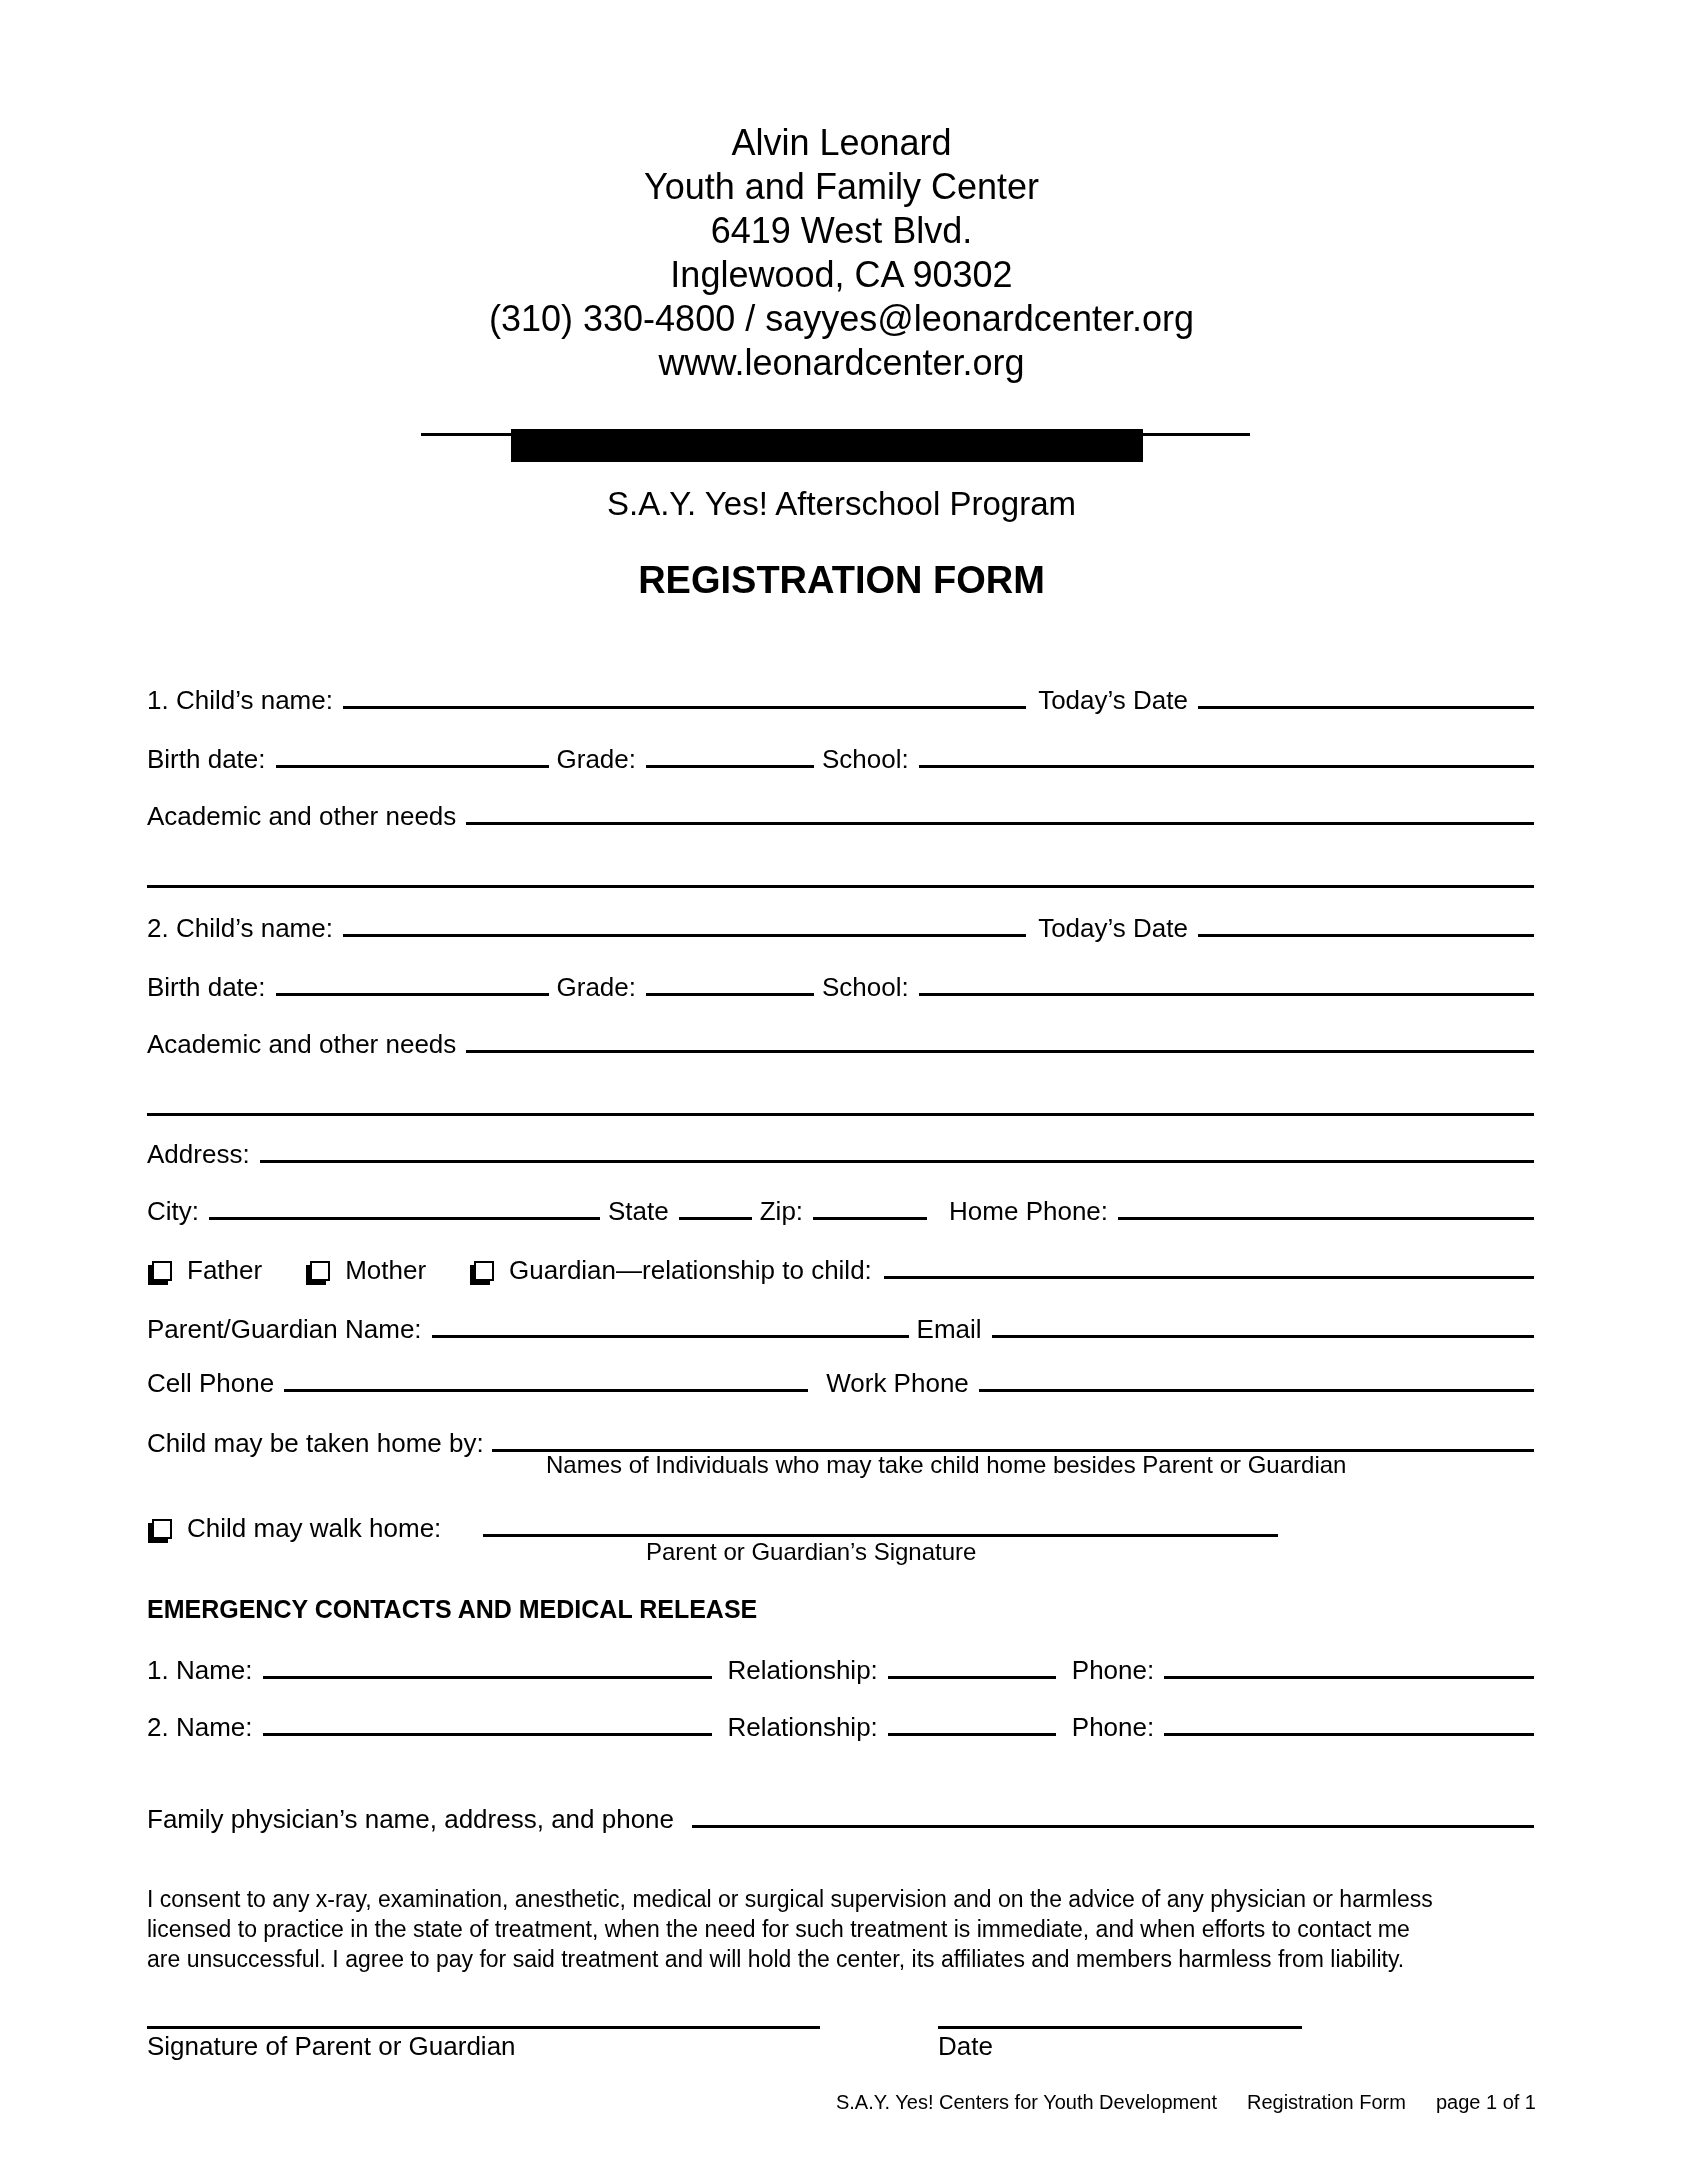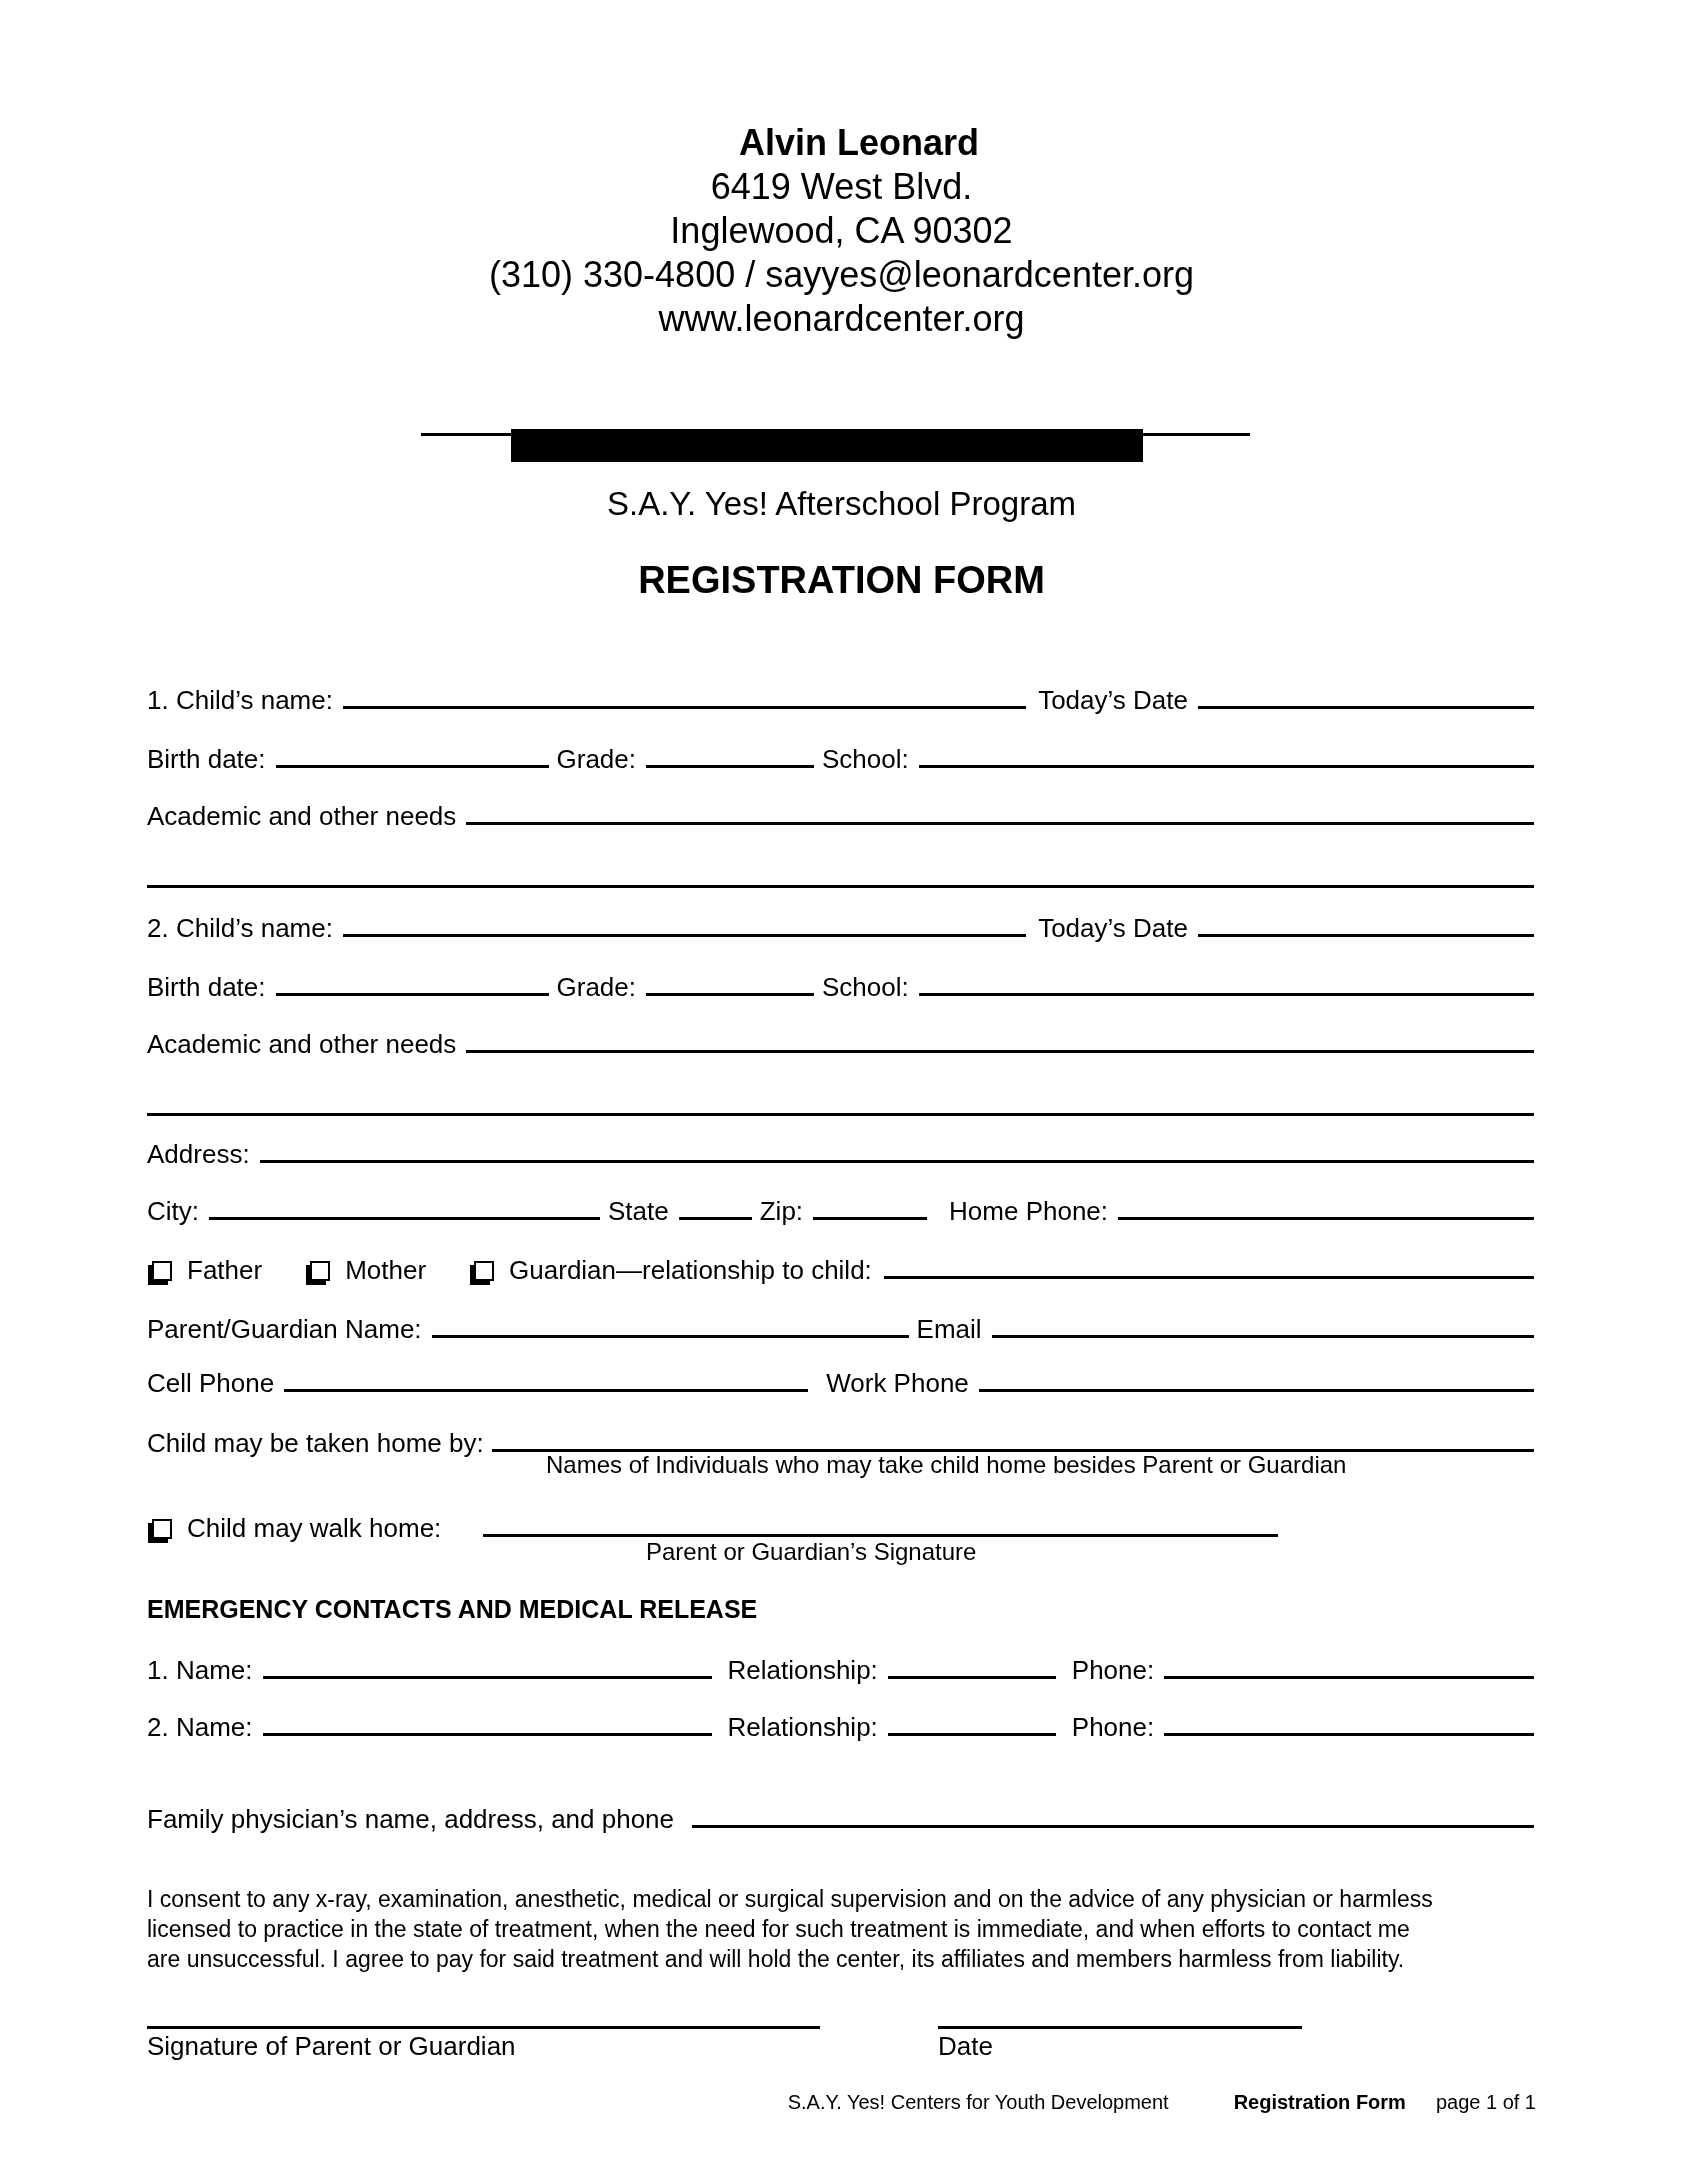--- a/index.html
+++ b/index.html
@@ -6,21 +6,21 @@
   .page {
     position:relative;
     width:1683px; height:2178px;
     background:#ffffff;
     margin:0 auto;
     font-family:"Liberation Sans", sans-serif;
     font-size:26px;
     color:#000;
     overflow:hidden;
   }
-  .bold { font-weight:bold;padding-left:35px; }
+  .bold { font-weight:normal; }
   .header {
     position:absolute; top:121px; left:0; right:0;
     text-align:center; font-size:36px; line-height:44px;
   }
   .divider-line {
     position:absolute; top:433px; left:421px; width:829px;
     border-bottom:3px solid #000;
   }
   .divider-bar {
     position:absolute; top:429px; left:511px; width:632px; height:33px;
@@ -71,20 +71,21 @@
   }
   .footer .gap { margin-left:30px; }
 </style>
 </head>
 <body>
 
 <div class="page">
 
   <div class="header">
     <div class="bold">Alvin Leonard</div>
+    <div class="bold">Youth and Family Center</div>
     <div>6419 West Blvd.</div>
     <div>Inglewood, CA 90302</div>
     <div>(310) 330-4800 / sayyes@leonardcenter.org</div>
     <div>www.leonardcenter.org</div>
   </div>
 
   <div class="divider-line"></div>
   <div class="divider-bar"></div>
 
   <div class="program-title">S.A.Y. Yes! Afterschool Program</div>

